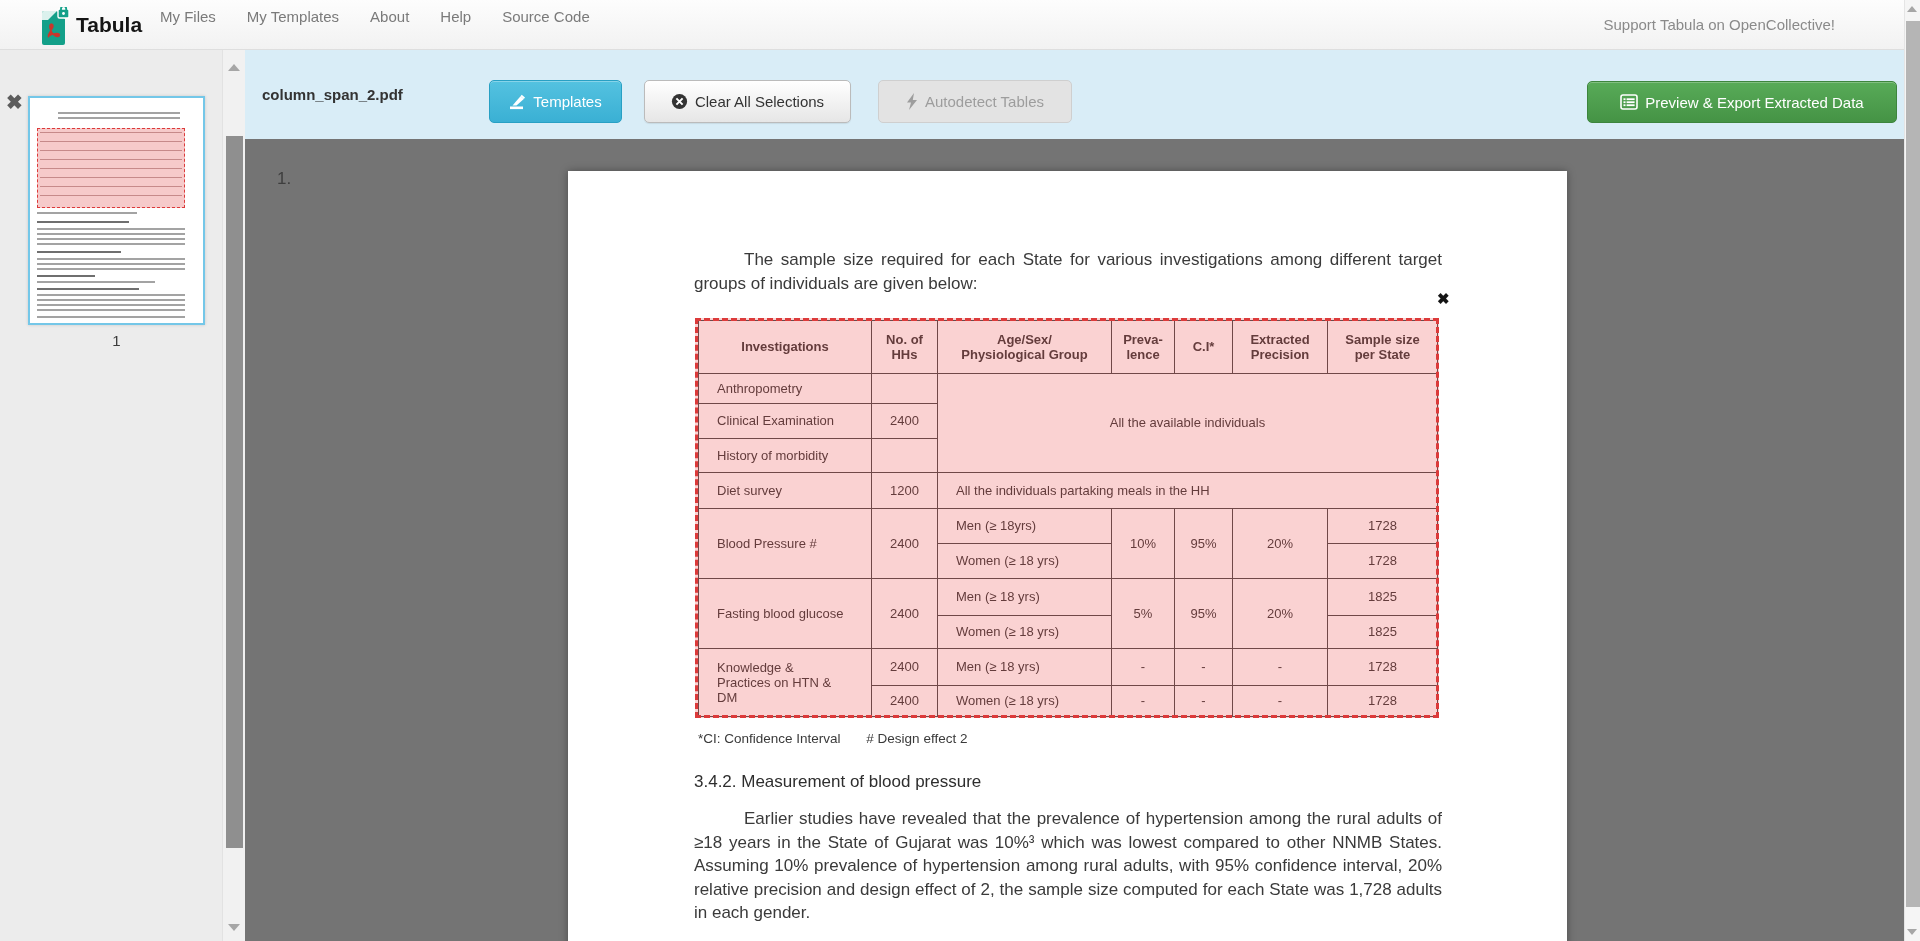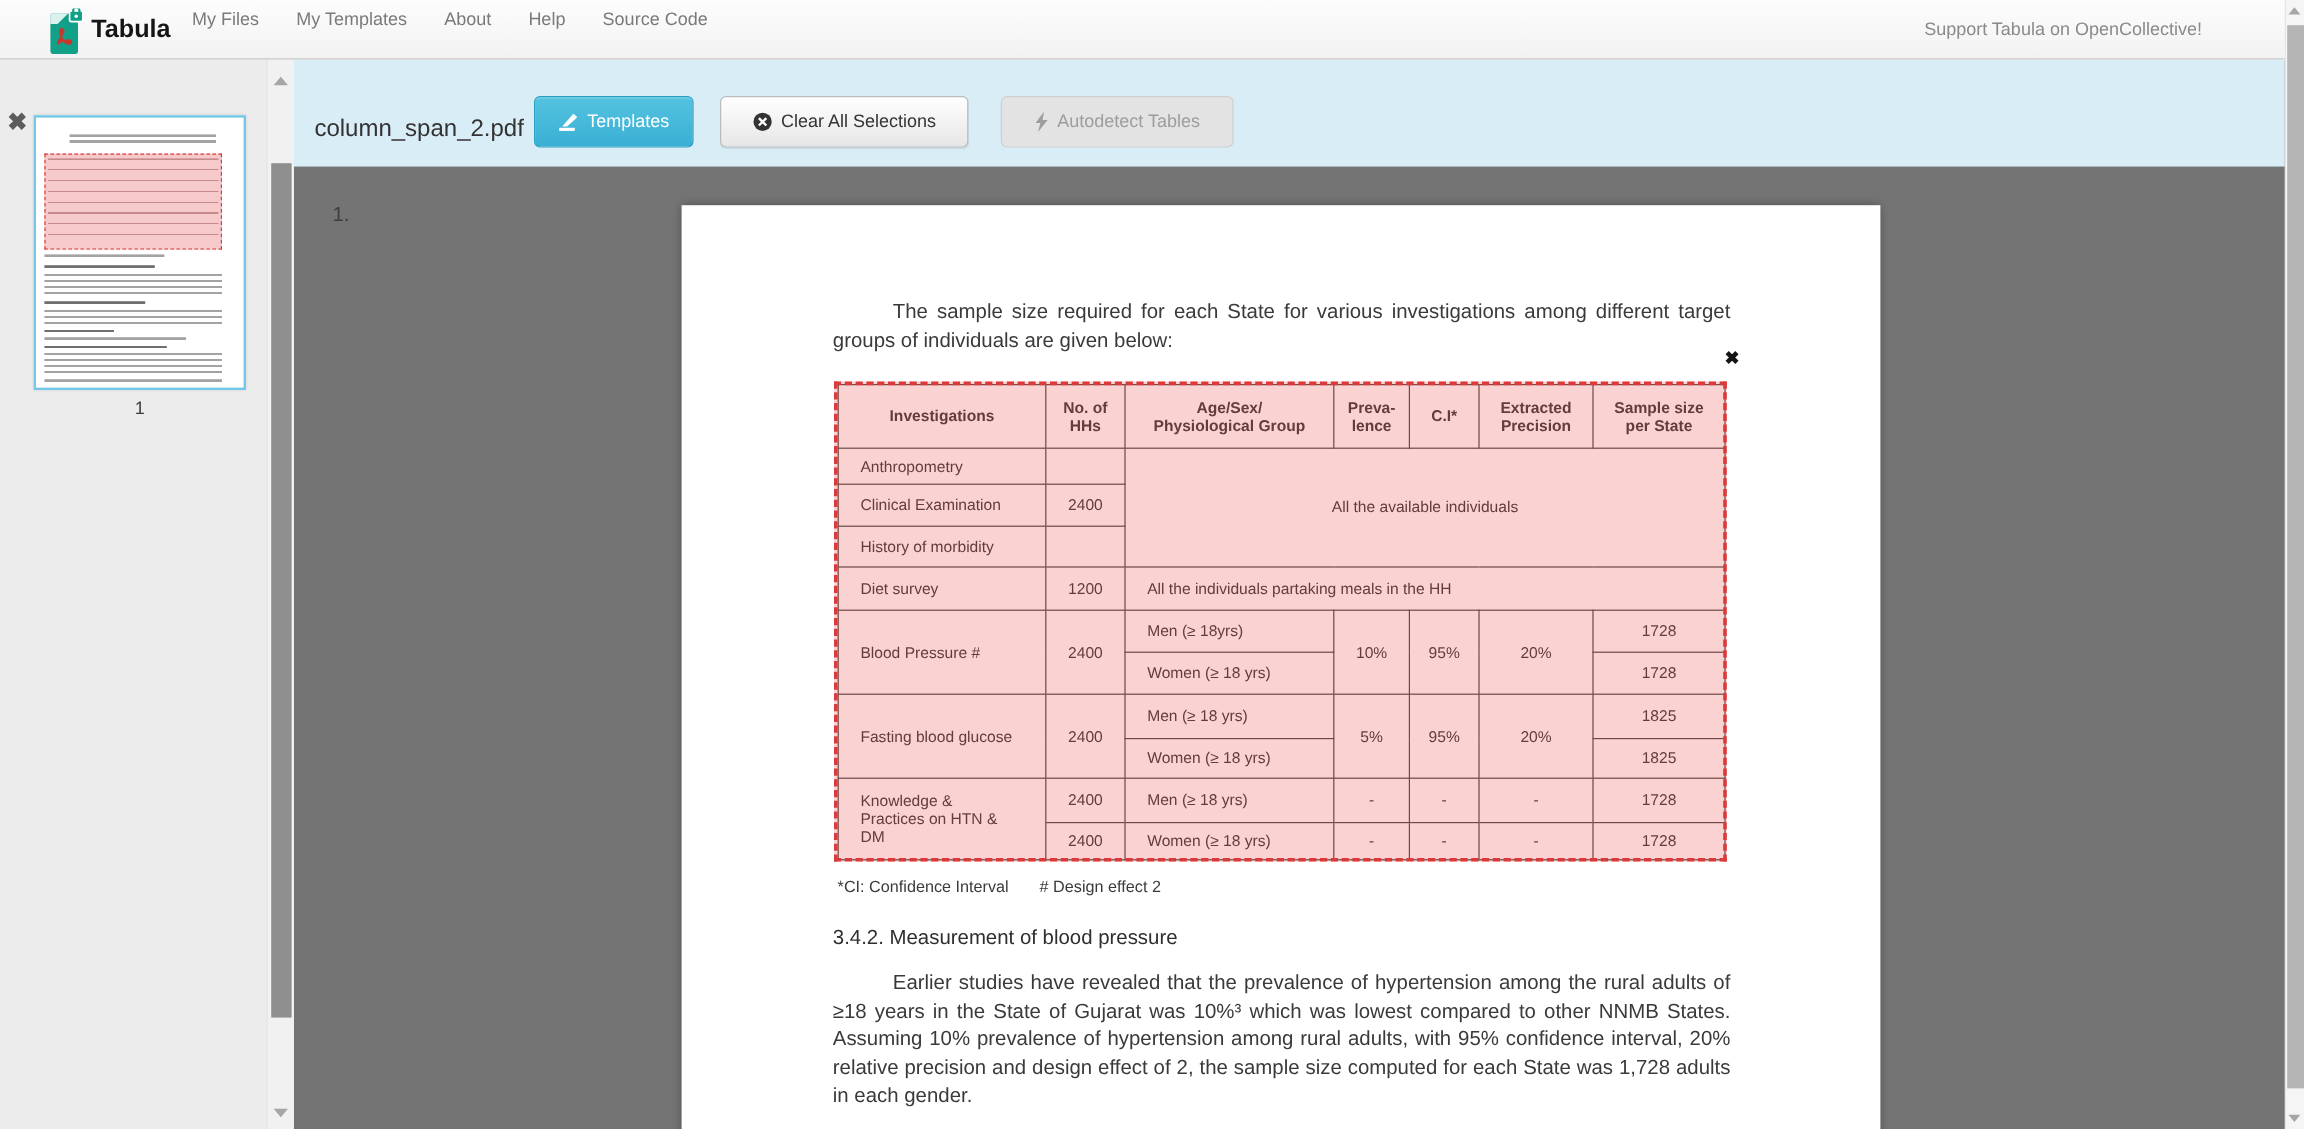--- a/index.html
+++ b/index.html
@@ -30,23 +30,23 @@
   .page-num{position:absolute;left:28px;top:282px;width:177px;text-align:center;font-size:15px;color:#3c3c3c;}
   .side-scroll{position:absolute;left:222px;top:0;width:23px;height:891px;background:#f1f1f1;border-left:1px solid #e2e2e2;}
   .side-scroll .thumb{position:absolute;left:3px;top:86px;width:17px;height:712px;background:#8f8f8f;}
   .arrow-up{width:0;height:0;border-left:6px solid transparent;border-right:6px solid transparent;
     border-bottom:7px solid #a6a6a6;position:absolute;left:5px;}
   .arrow-down{width:0;height:0;border-left:6px solid transparent;border-right:6px solid transparent;
     border-top:7px solid #a6a6a6;position:absolute;left:5px;}
 
   
   .toolbar{position:absolute;left:245px;top:50px;width:1659px;height:89px;background:#d9edf7;}
-  .filename{position:absolute;left:17px;top:13px;line-height:89px;font-size:20px;color:#333;}
+  .filename{position:absolute;left:17px;top:0;line-height:89px;font-size:15px;color:#333;font-weight:bold;}
   .btn{position:absolute;top:30px;height:43px;border-radius:5px;font-size:15px;display:flex;
-    align-items:center;justify-content:center;gap:7px;cursor:pointer;padding:0 14px;border:1px solid transparent;}
+    align-items:center;justify-content:center;gap:7px;cursor:pointer;padding:0 14px;border:1px solid transparent;margin-left:44px;}
   .btn svg{display:block;}
   .btn-templates{left:200px;width:133px;background:linear-gradient(#54c2e0,#3ab0d4);
     border-color:#28a0c4;color:#fff;box-shadow:inset 0 1px 0 rgba(255,255,255,.3);}
   .btn-clear{left:355px;width:207px;background:linear-gradient(#ffffff,#e6e6e6);
     border-color:#bbbbbb;color:#333;box-shadow:inset 0 1px 0 rgba(255,255,255,.6),0 1px 1px rgba(0,0,0,.08);}
   .btn-auto{left:589px;width:194px;background:#e3e3e3;border-color:#cfcfcf;color:#9d9d9d;cursor:default;}
   .btn-export{left:1298px;width:310px;top:31px;height:42px;background:linear-gradient(#58ab58,#459345);
     border-color:#3d853d;color:#fff;box-shadow:inset 0 1px 0 rgba(255,255,255,.25);}
 
   
@@ -163,20 +163,34 @@
 
     <button class="btn btn-auto" aria-disabled="true">
       <span>
         <svg width="12" height="17" viewBox="0 0 12 17">
           <path d="M8 0 L1 9.5 h4 L3 17 L11 7 h-4.2 L8 0 Z" fill="#9d9d9d"></path>
         </svg>
       </span>
       <span>Autodetect Tables</span>
     </button>
 
+    <button class="btn btn-export">
+      <span>
+        <svg width="18" height="16" viewBox="0 0 18 16">
+          <rect x="1" y="1" width="16" height="14" rx="2" fill="none" stroke="#fff" stroke-width="1.6"></rect>
+          <rect x="3.5" y="4.3" width="2" height="1.8" fill="#fff"></rect>
+          <rect x="6.6" y="4.3" width="8" height="1.8" fill="#fff"></rect>
+          <rect x="3.5" y="7.3" width="2" height="1.8" fill="#fff"></rect>
+          <rect x="6.6" y="7.3" width="8" height="1.8" fill="#fff"></rect>
+          <rect x="3.5" y="10.3" width="2" height="1.8" fill="#fff"></rect>
+          <rect x="6.6" y="10.3" width="8" height="1.8" fill="#fff"></rect>
+        </svg>
+      </span>
+      <span>Preview &amp; Export Extracted Data</span>
+    </button>
   </div>
 
   <div class="canvas">
     <span class="order-label">1.</span>
 
     <div class="pdf-page">
       <div class="intro doc-text">The sample size required for each State for various investigations among different target groups of individuals are given below:</div>
 
       <div class="doc-table-wrap">
         <table class="doc">

